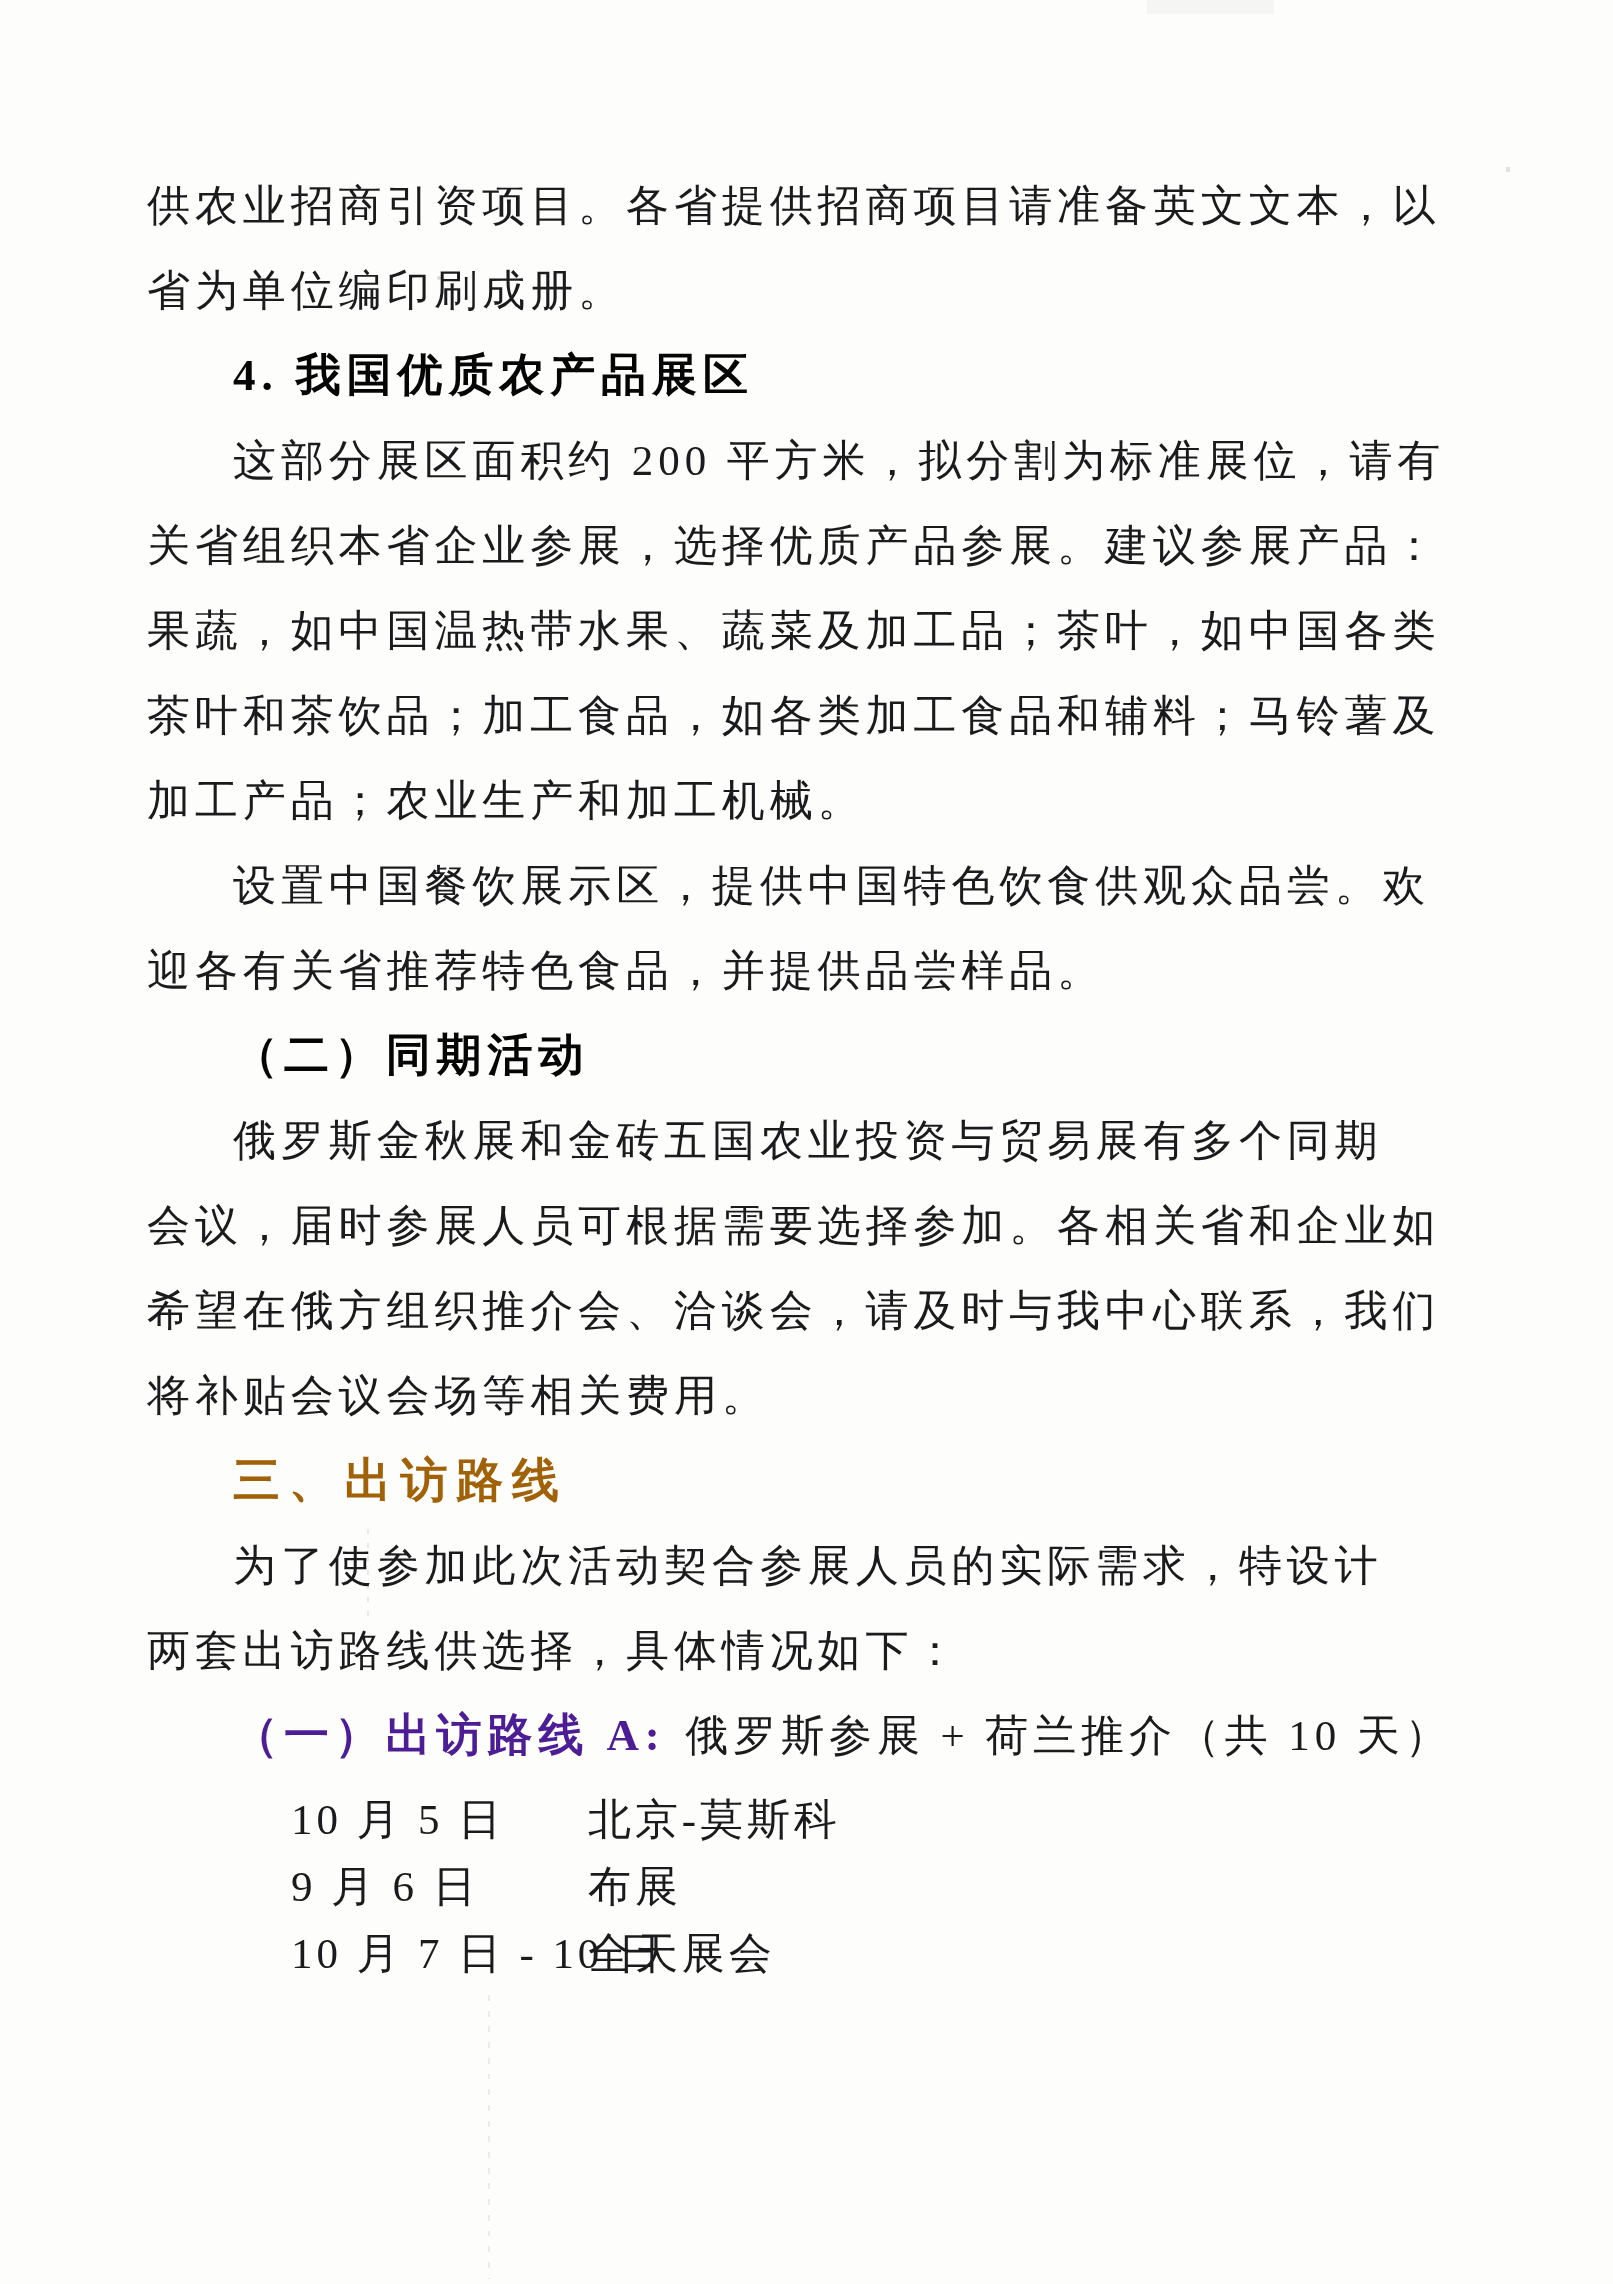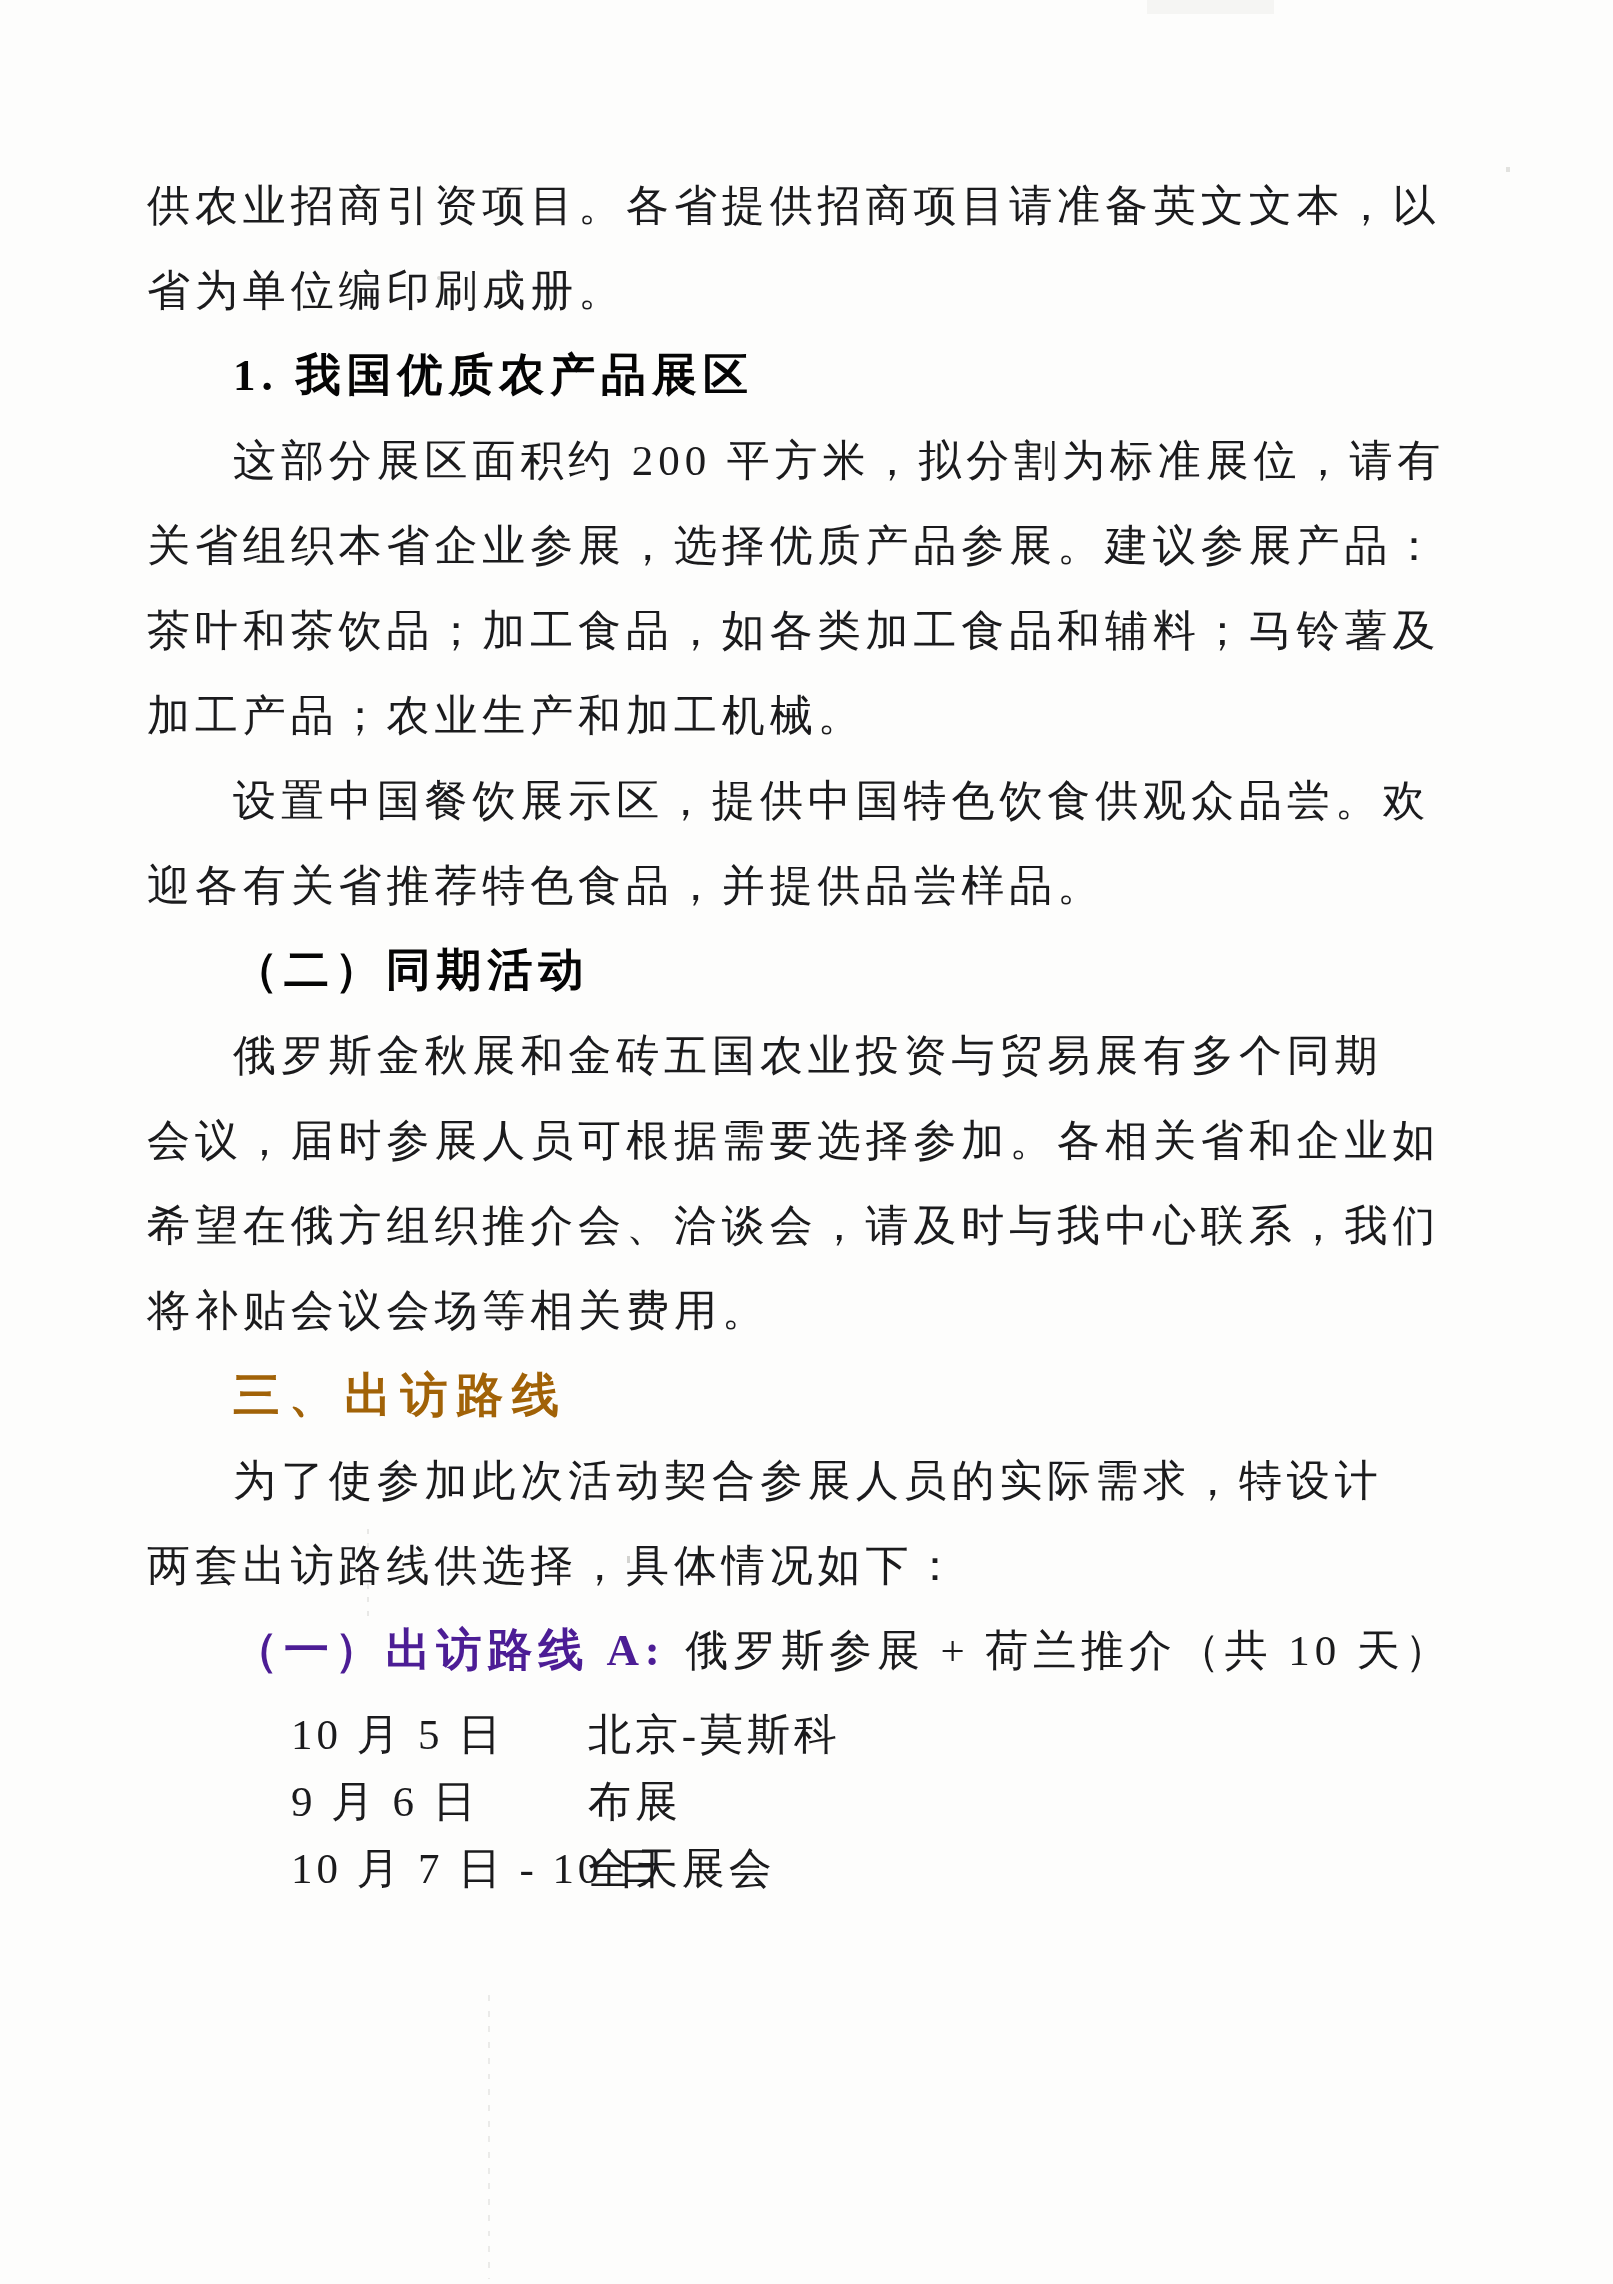--- a/index.html
+++ b/index.html
@@ -120,24 +120,25 @@
   <div class="artifact art-speck-2"></div>
   <div class="artifact art-speck-3"></div>
   <div class="artifact art-vline-1"></div>
   <div class="artifact art-vline-2"></div>
 
   <div class="body-col">
 
     <div class="line">供农业招商引资项目。各省提供招商项目请准备英文文本，以</div>
     <div class="line">省为单位编印刷成册。</div>
 
-    <div class="line indent heading">1. 我国优质农产品展区</div>
+    <div class="line indent heading">4. 我国优质农产品展区</div>
 
     <div class="line indent">这部分展区面积约 200 平方米，拟分割为标准展位，请有</div>
     <div class="line">关省组织本省企业参展，选择优质产品参展。建议参展产品：</div>
+    <div class="line">果蔬，如中国温热带水果、蔬菜及加工品；茶叶，如中国各类</div>
     <div class="line">茶叶和茶饮品；加工食品，如各类加工食品和辅料；马铃薯及</div>
     <div class="line">加工产品；农业生产和加工机械。</div>
 
 
     <div class="line indent">设置中国餐饮展示区，提供中国特色饮食供观众品尝。欢</div>
     <div class="line">迎各有关省推荐特色食品，并提供品尝样品。</div>
 
     <div class="line indent heading">（二）同期活动</div>
 
     <div class="line indent">俄罗斯金秋展和金砖五国农业投资与贸易展有多个同期</div>

